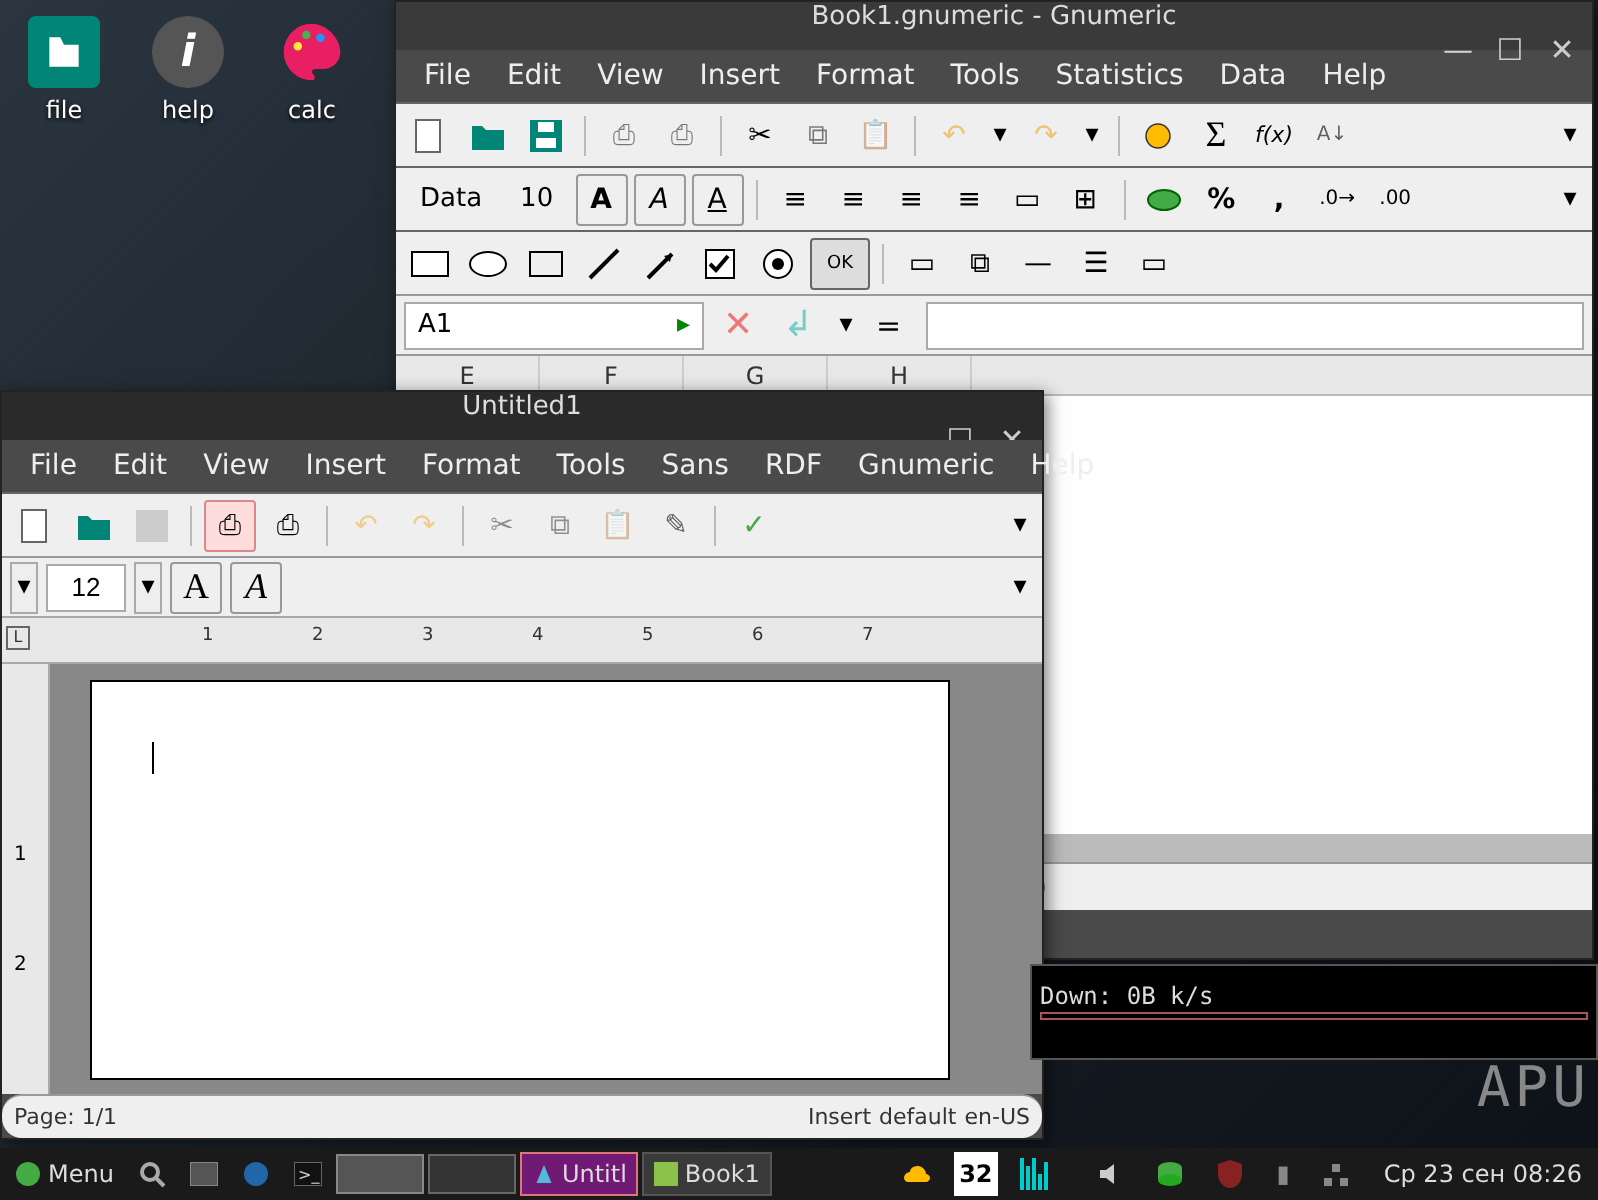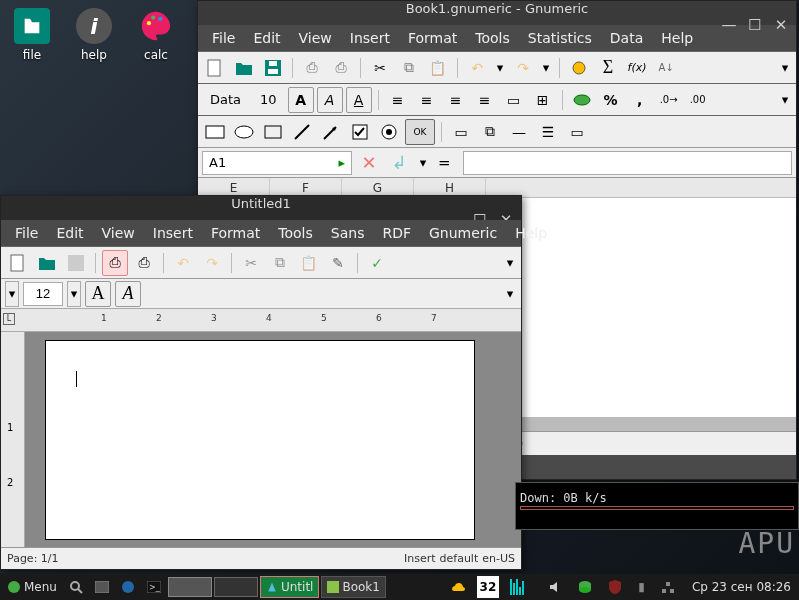--- a/index.html
+++ b/index.html
@@ -51,21 +51,21 @@
 .abi-font-row { height:30px; background:#efefef; display:flex; align-items:center; padding:2px 4px; gap:4px; border-top:1px solid #999; }
 .abi-font { flex:1; height:24px; border:1px solid #aaa; background:#fff; padding:0 6px; font-size:12px; display:flex; align-items:center; color:#333; }
 .abi-size { width:40px; height:24px; border:1px solid #aaa; background:#fff; padding:0 4px; font-size:13px; text-align:center; }
 .ruler { height:24px; background:#e8e8e8; border-top:1px solid #aaa; border-bottom:1px solid #aaa; position:relative; font-size:9px; color:#333; display:flex; align-items:center; padding-left:20px; }
 .ruler .tick { position:absolute; top:4px; font-size:9px; }
 .doc-area { background:#888; position:relative; flex:1; display:flex; }
 .doc-area .leftruler { width:24px; background:#e8e8e8; border-right:1px solid #aaa; position:relative; }
 .doc-area .page { background:#fff; border:1px solid #000; margin:8px 0 0 20px; width:430px; height:200px; padding:30px 30px; }
 .cursor { display:inline-block; width:1px; height:16px; background:#000; animation:blink 1s infinite; }
 @keyframes blink { 50% { opacity:0; } }
-.abi-status { height:22px; background:#efefef; border-top:1px solid #999; display:flex; align-items:center; padding:0 6px; font-size:11px; color:#333; }
+.abi-status { height:22px; background:#efefef; border-top:1px solid #999; display:flex; align-items:center; padding:0 6px; font-size:11px; color:#333;border-radius:10px; }
 .leftruler .num { position:absolute; left:6px; font-size:10px; }
 
 
 .netmon { position:absolute; right:0; top:482px; width:284px; height:48px; background:#000; border:1px solid #555; color:#ddd; font-size:12px; font-family:monospace; }
 .netmon .row { display:flex; height:22px; align-items:flex-end; padding:0 4px; gap:40px; }
 .netmon .bar { height:4px; background:#000; border:1px solid #a55; margin:1px 4px; }
 
 
 .taskbar { position:absolute; bottom:0; left:0; right:0; height:26px; background:#1a1a1a; display:flex; align-items:center; padding:0 2px; gap:2px; }
 .taskbar .t-item { height:22px; display:flex; align-items:center; padding:0 5px; cursor:pointer; color:#ddd; font-size:12px; gap:3px; }
@@ -467,21 +467,21 @@
       </svg>
     </div>
   <div class="t-item">
       <svg width="14" height="12">
         <rect width="14" height="12" fill="#111" stroke="#666"></rect>
         <text x="2" y="9" fill="#ccc" font-size="8">&gt;_</text>
       </svg>
     </div>
   <div class="t-item" style="background:#555;width:44px;height:20px;border:1px solid #888"></div>
   <div class="t-item" style="background:#333;width:44px;height:20px;border:1px solid #666"></div>
-  <div class="t-item task-btn" style="background:#15803d;border-color:#d77">
+  <div class="t-item task-btn" style="background:#701a75;border-color:#d77">
     <svg width="12" height="12" viewBox="0 0 16 16">
         <path d="M3 14L8 2l5 12" fill="#5bd"></path>
       </svg>
     <span>Untitl</span>
   </div>
   <div class="t-item task-btn">
     <svg width="12" height="12">
         <rect width="12" height="12" fill="#8bc34a"></rect>
       </svg>
     <span>Book1</span>

